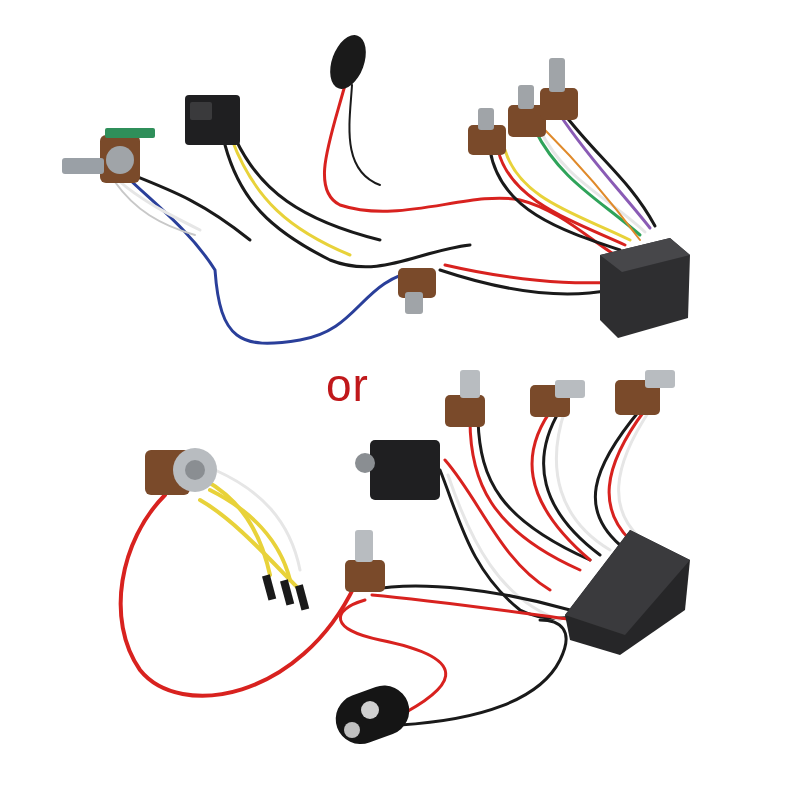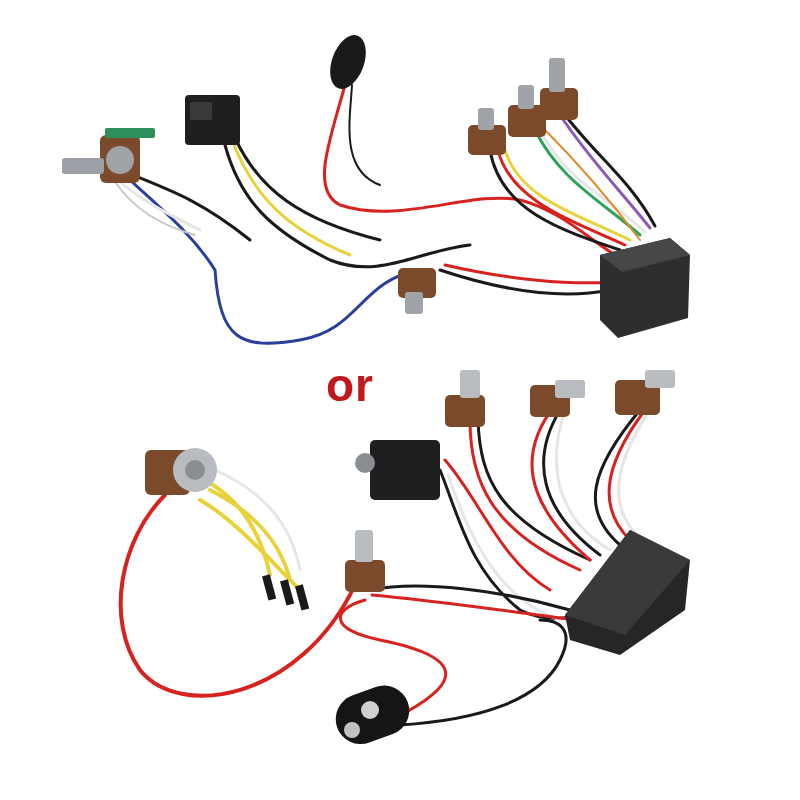--- a/index.html
+++ b/index.html
@@ -1,17 +1,17 @@
 <!DOCTYPE html>
 <html><head>
 <meta charset="utf-8">
 <style>
   html, body { margin:0; padding:0; background:#ffffff; }
   body { width:800px; height:800px; position:relative; overflow:hidden; font-family:"Liberation Sans", sans-serif; }
-  #scene { position:absolute; left:0; top:0; width:800px; height:800px;font-weight:bold; }
+  #scene { position:absolute; left:0; top:0; width:800px; height:800px; }
   .or-label { position:absolute; left:326px; top:362px; font-family:"Liberation Sans", sans-serif; font-size:46px; color:#c0181b; line-height:1; letter-spacing:1px; }
 </style>
 </head>
 <body>
 
 <div id="scene">
 <svg width="800" height="800" viewBox="0 0 800 800" xmlns="http://www.w3.org/2000/svg">
 
   <g fill="none" stroke-linecap="round">
 

